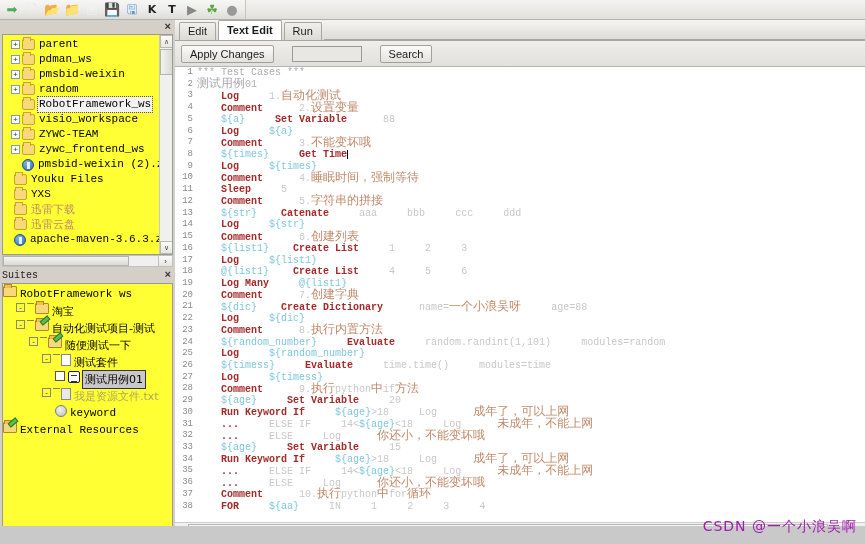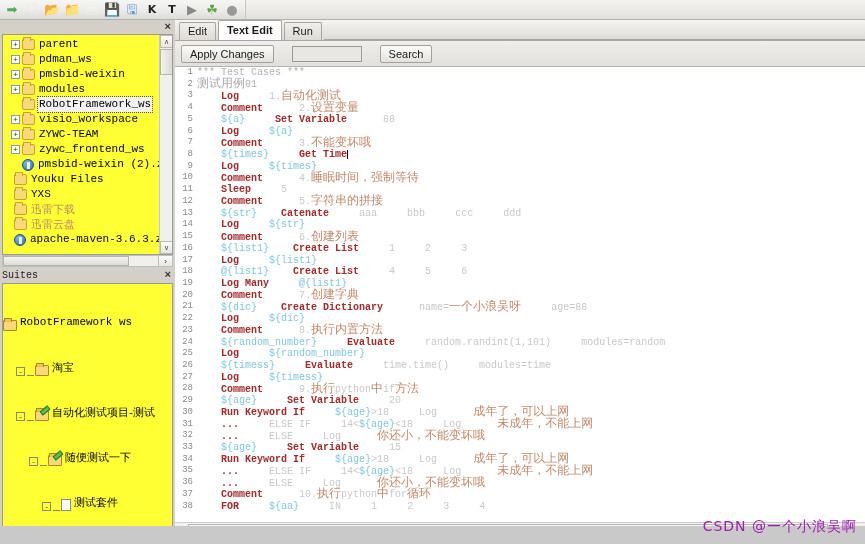--- a/index.html
+++ b/index.html
@@ -176,25 +176,24 @@
   #suites-tree-wrap {
     position: absolute; left: 2px; top: 14px;
     width: 171px; height: 258px;
     background: #ffff33;
     border: 1px solid #9a9a9a;
     overflow: hidden;
     padding-top: 2px;
   }
   .srow {
     height: 17px; line-height: 17px;
-    display: flex; align-items: flex-end;
+    display: flex; align-items: flex-start;
     white-space: nowrap;
     font-size: 11px; color: #000;
     font-family: "DejaVu Sans", sans-serif;
-    margin-top: 28px;
   }
   .srow.mono { font-family: "Liberation Mono", monospace; }
   .sbox {
     width: 9px; height: 9px;
     border: 1px solid #888; background: #ffff33;
     display: inline-flex; align-items: center; justify-content: center;
     font-size: 8px; line-height: 7px; color: #333;
     margin-right: 2px; flex: 0 0 auto;
     font-family: "Liberation Sans", sans-serif;
   }
@@ -450,21 +449,21 @@
             <div class="trow">
               <span class="tguide"></span>
               <span class="tnode-box">+</span>
               <span class="folder-ic"></span>
               <span class="tlabel">pmsbid-weixin</span>
             </div>
             <div class="trow">
               <span class="tguide"></span>
               <span class="tnode-box">+</span>
               <span class="folder-ic"></span>
-              <span class="tlabel">modules</span>
+              <span class="tlabel">random</span>
             </div>
             <div class="trow">
               <span class="tguide"></span>
               <span class="tnode-spacer"></span>
               <span class="folder-ic"></span>
               <span class="tlabel sel">RobotFramework_ws</span>
             </div>
             <div class="trow">
               <span class="tguide"></span>
               <span class="tnode-box">+</span>

